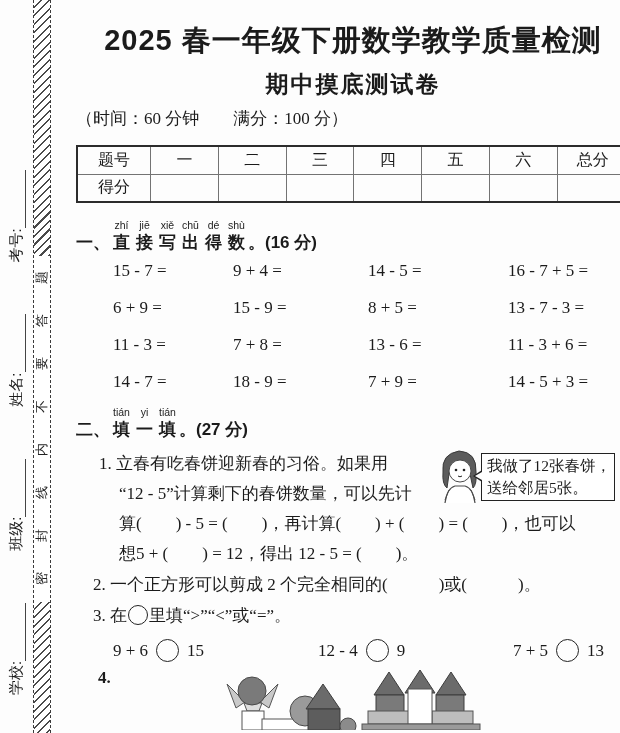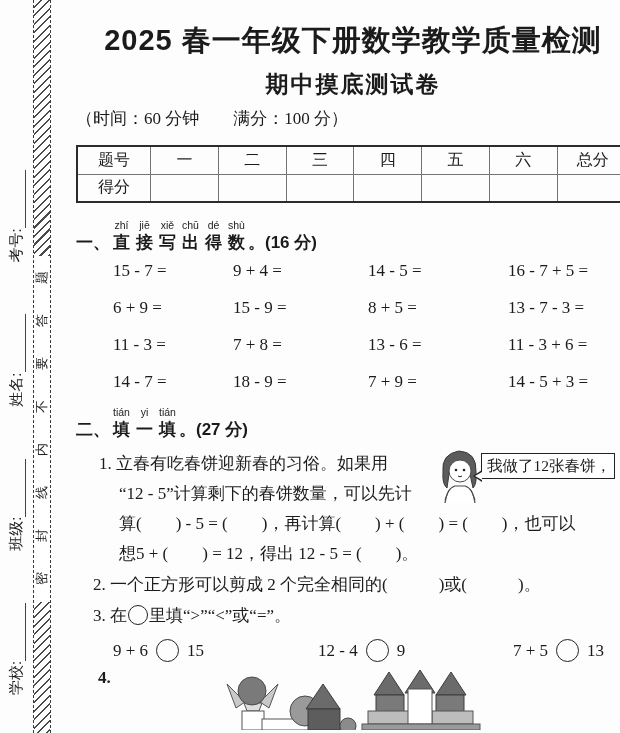--- a/index.html
+++ b/index.html
@@ -277,14 +277,15 @@
     <circle cx="19" cy="24" r="1.3" fill="#222"></circle>
     <circle cx="27" cy="24" r="1.3" fill="#222"></circle>
     <path d="M21,30 q2,1.6 4,0" fill="none" stroke="#222" stroke-width="1"></path>
     <path d="M8,57 Q10,42 18,40 L28,40 Q36,42 38,57" fill="#ffffff" stroke="#4a4a4a" stroke-width="1.2"></path>
     <path d="M12,44 L8,54" fill="none" stroke="#4a4a4a" stroke-width="1"></path>
     <path d="M34,44 L38,54" fill="none" stroke="#4a4a4a" stroke-width="1"></path>
   </svg>
   <div class="bubble">
     <div class="bubble-tail"></div>
     <div>我做了12张春饼，</div>
+    <div>送给邻居5张。</div>
   </div>
 </div>
 
 </body></html>

